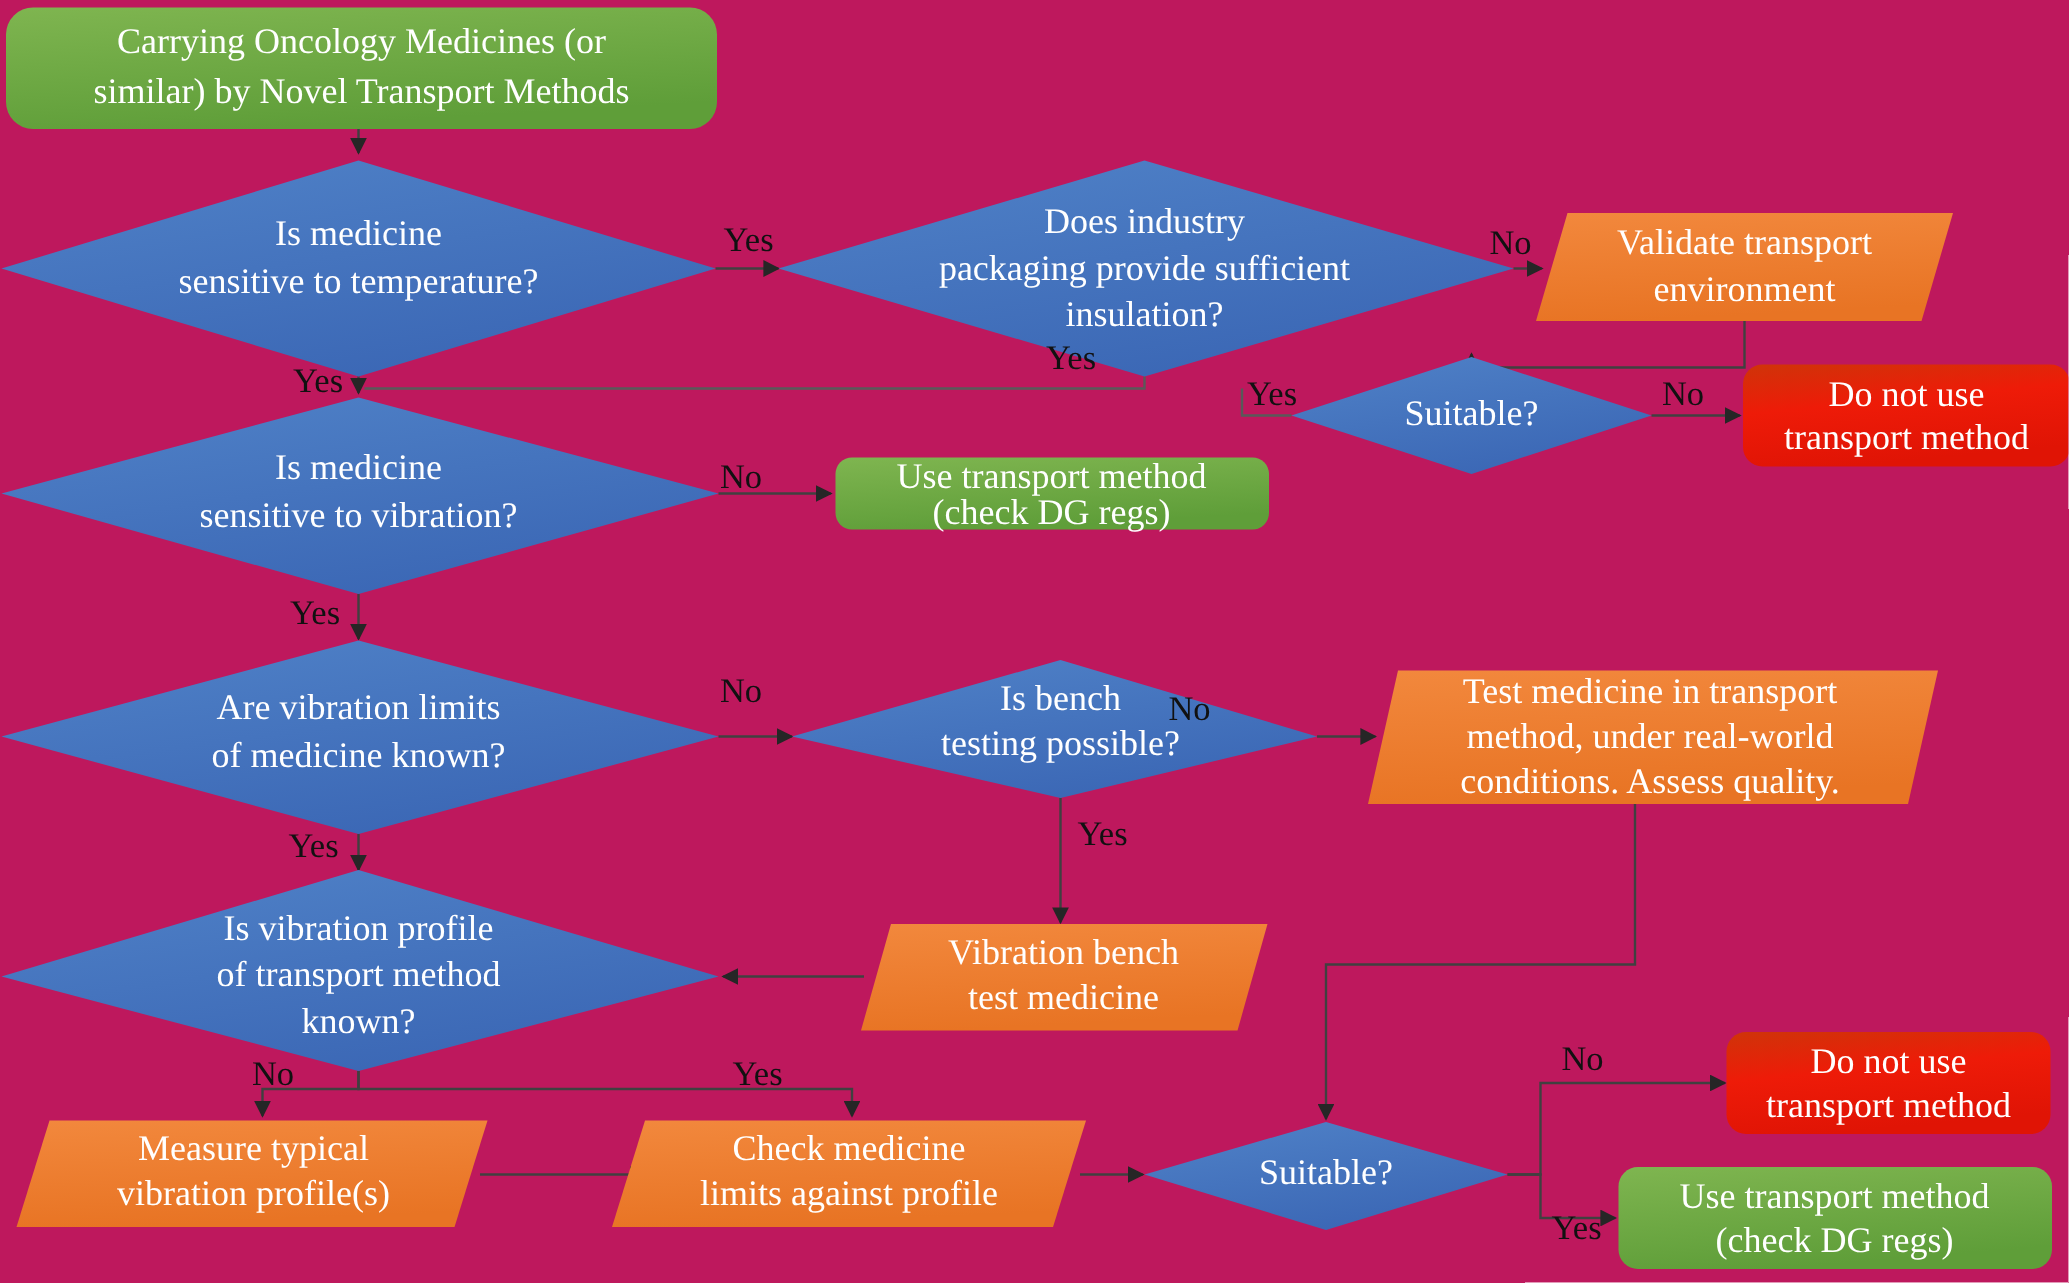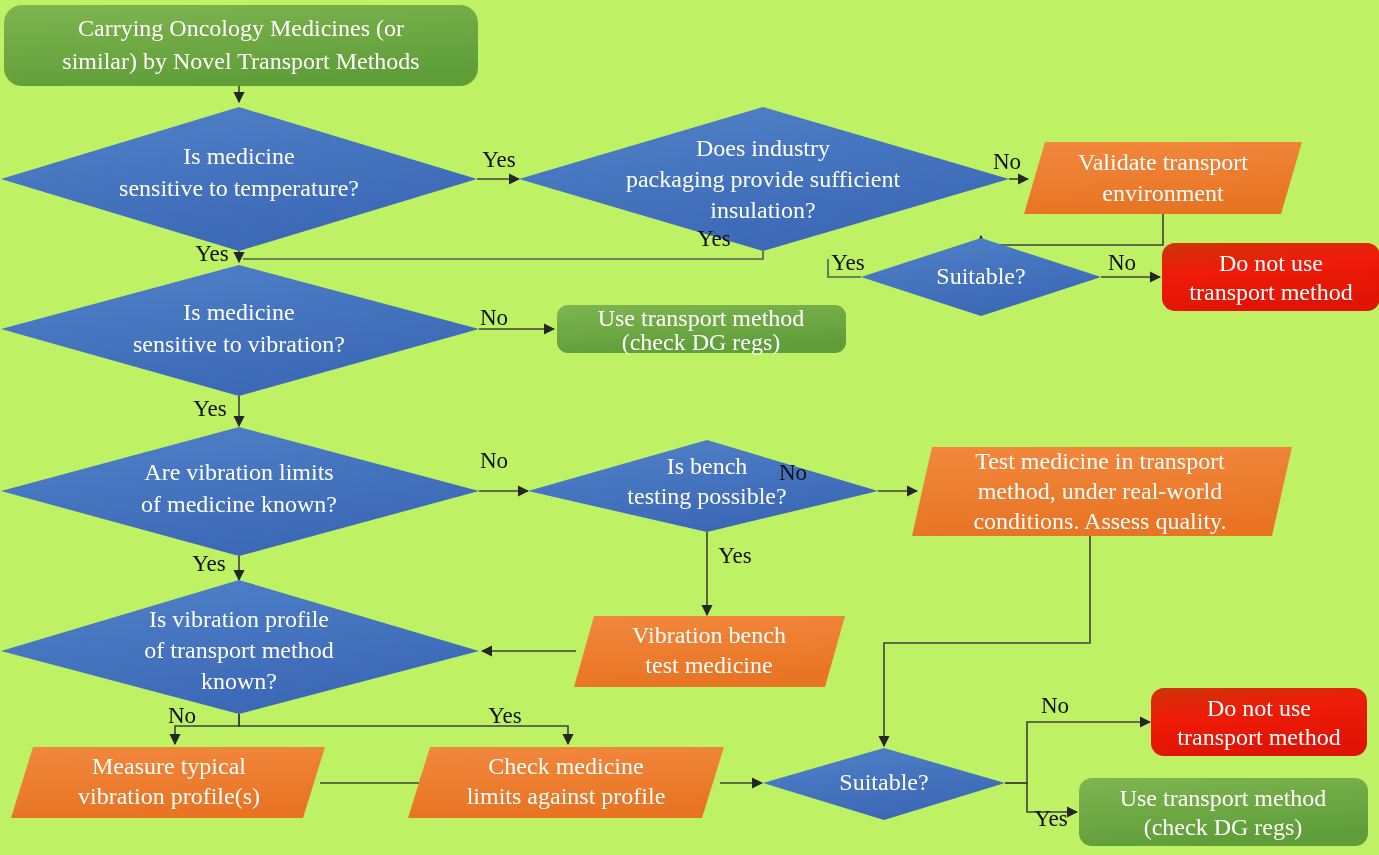--- a/index.html
+++ b/index.html
@@ -4,21 +4,21 @@
 <style>
   html, body {
     margin: 0;
     padding: 0;
     background: #ffffff;
   }
   #chart-root {
     position: relative;
     width: 1379px;
     height: 855px;
-    background: #bef264;
+    background: #be185d;
     font-family: "Liberation Serif", "DejaVu Serif", serif;
     overflow: hidden;
     text-align: right;
   }
   svg#flow {
     position: absolute;
     left: 0;
     top: 0;
     width: 1379px;
     height: 855px;

